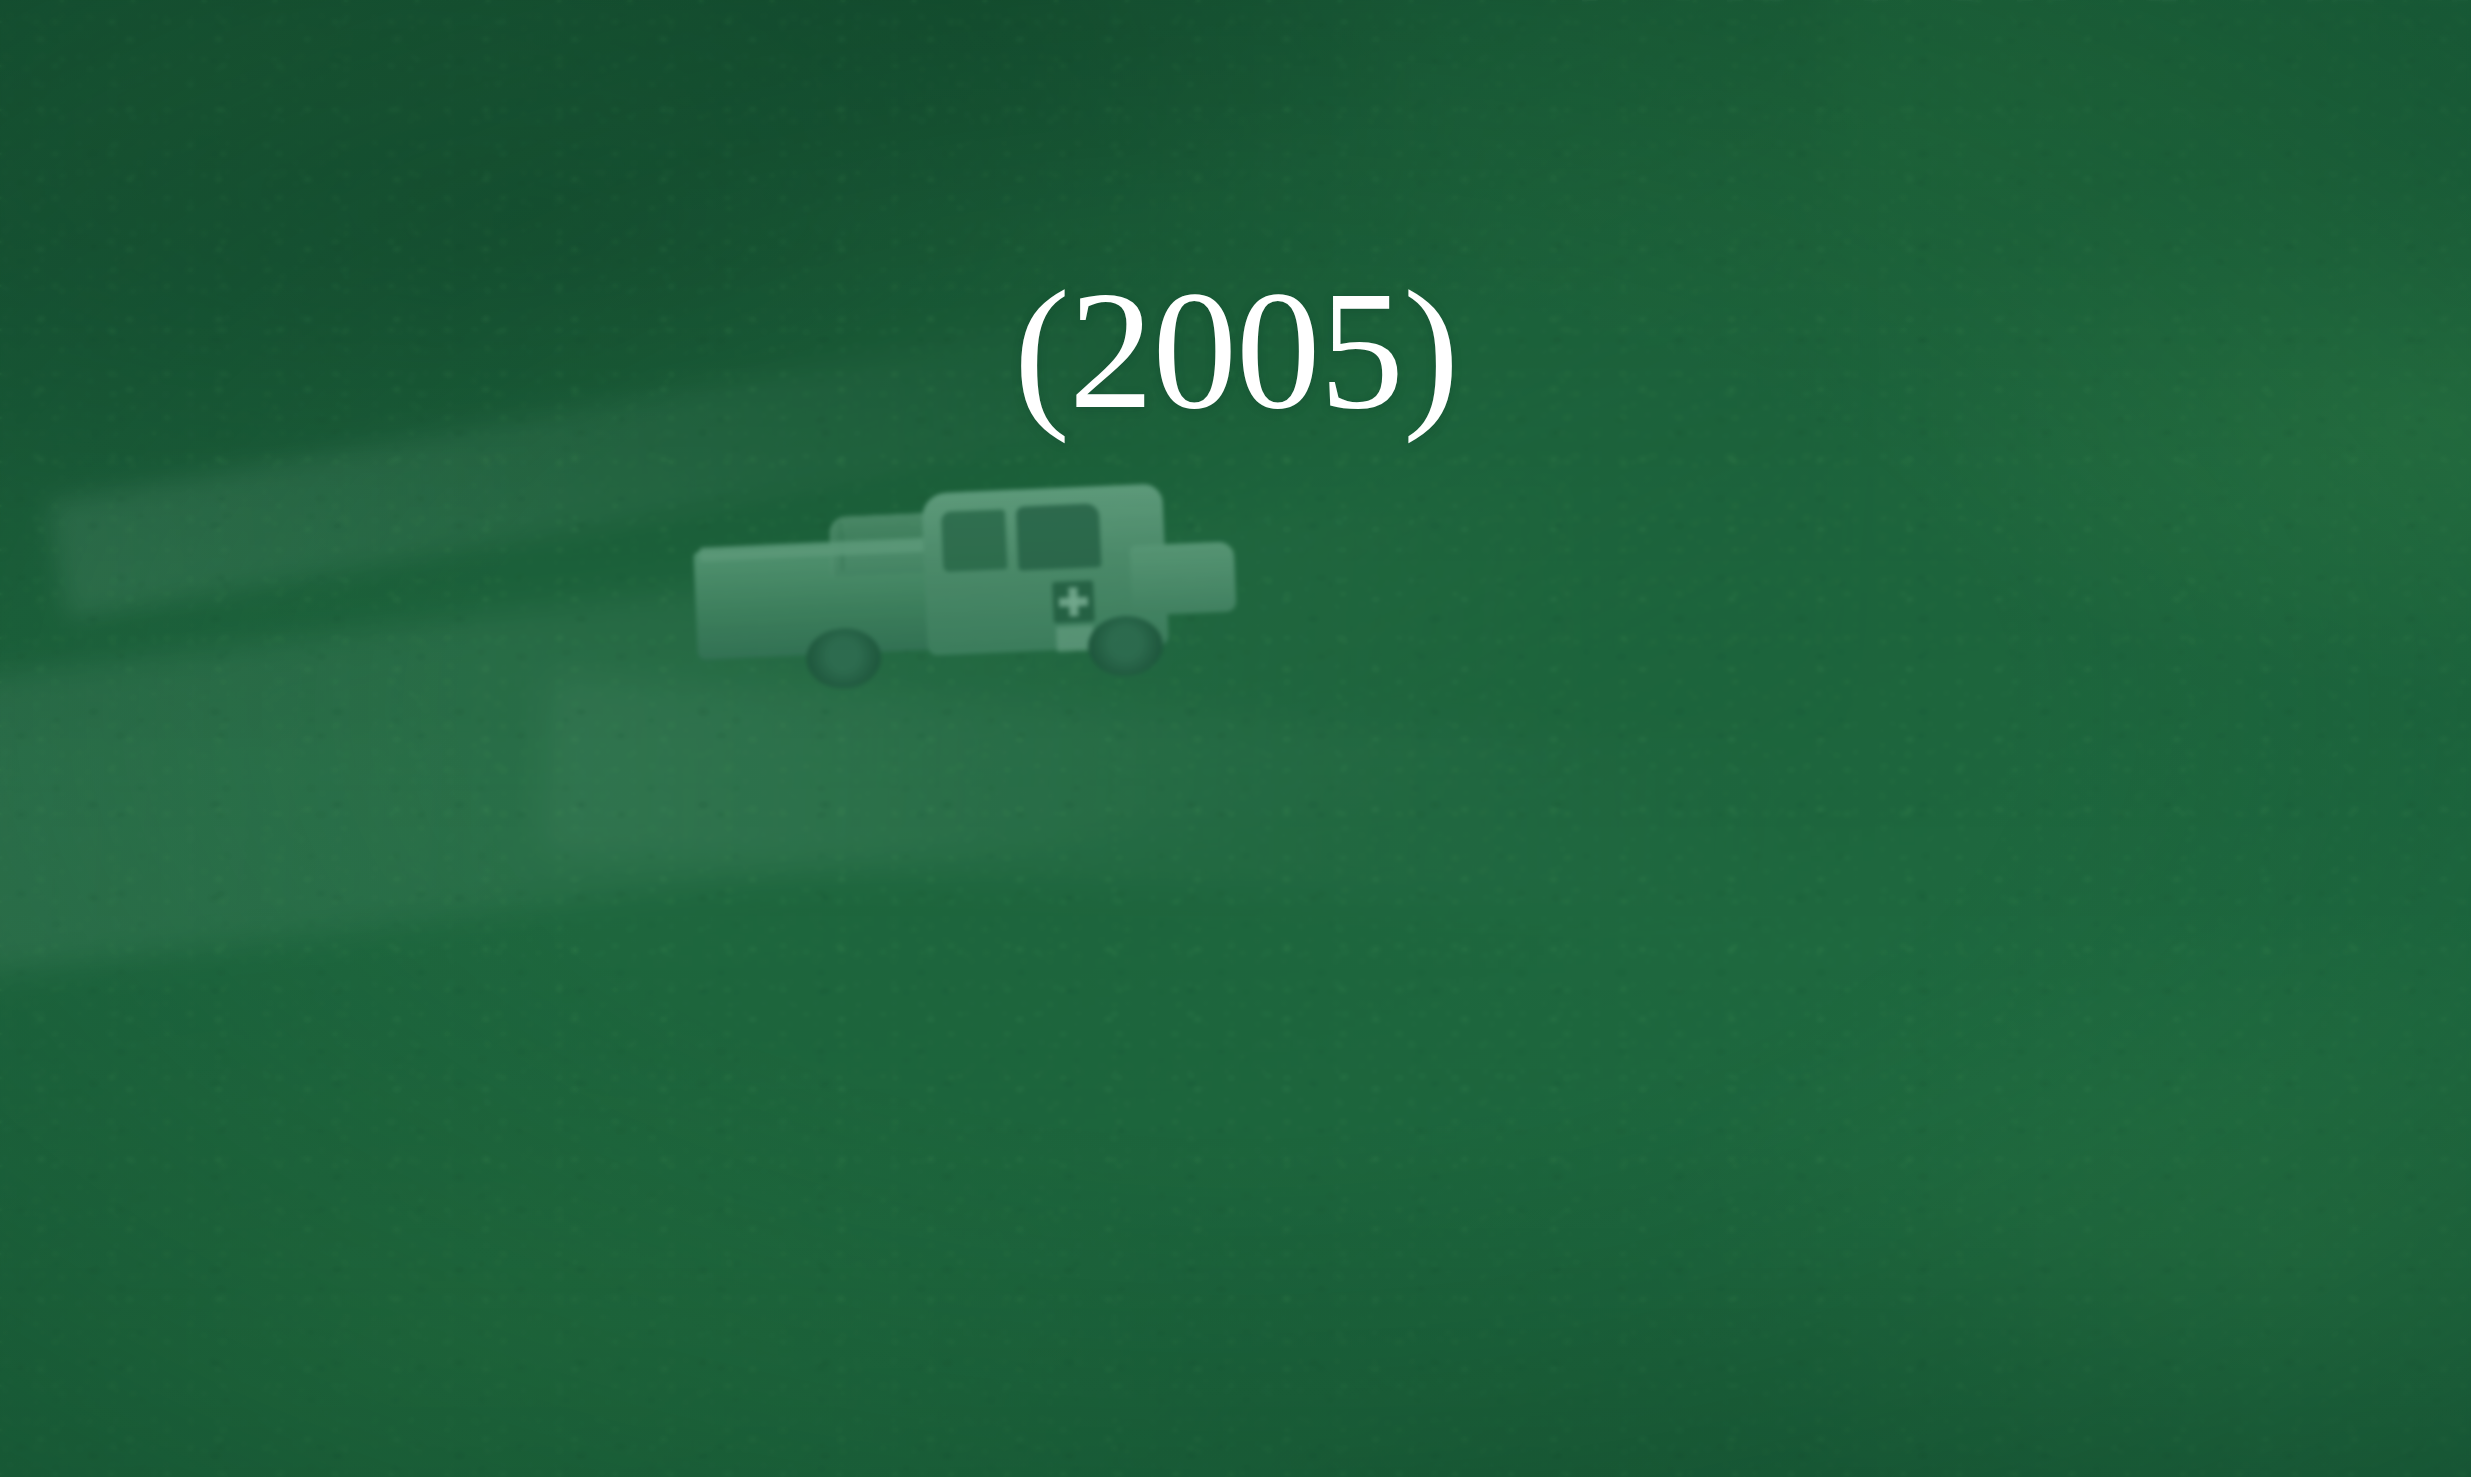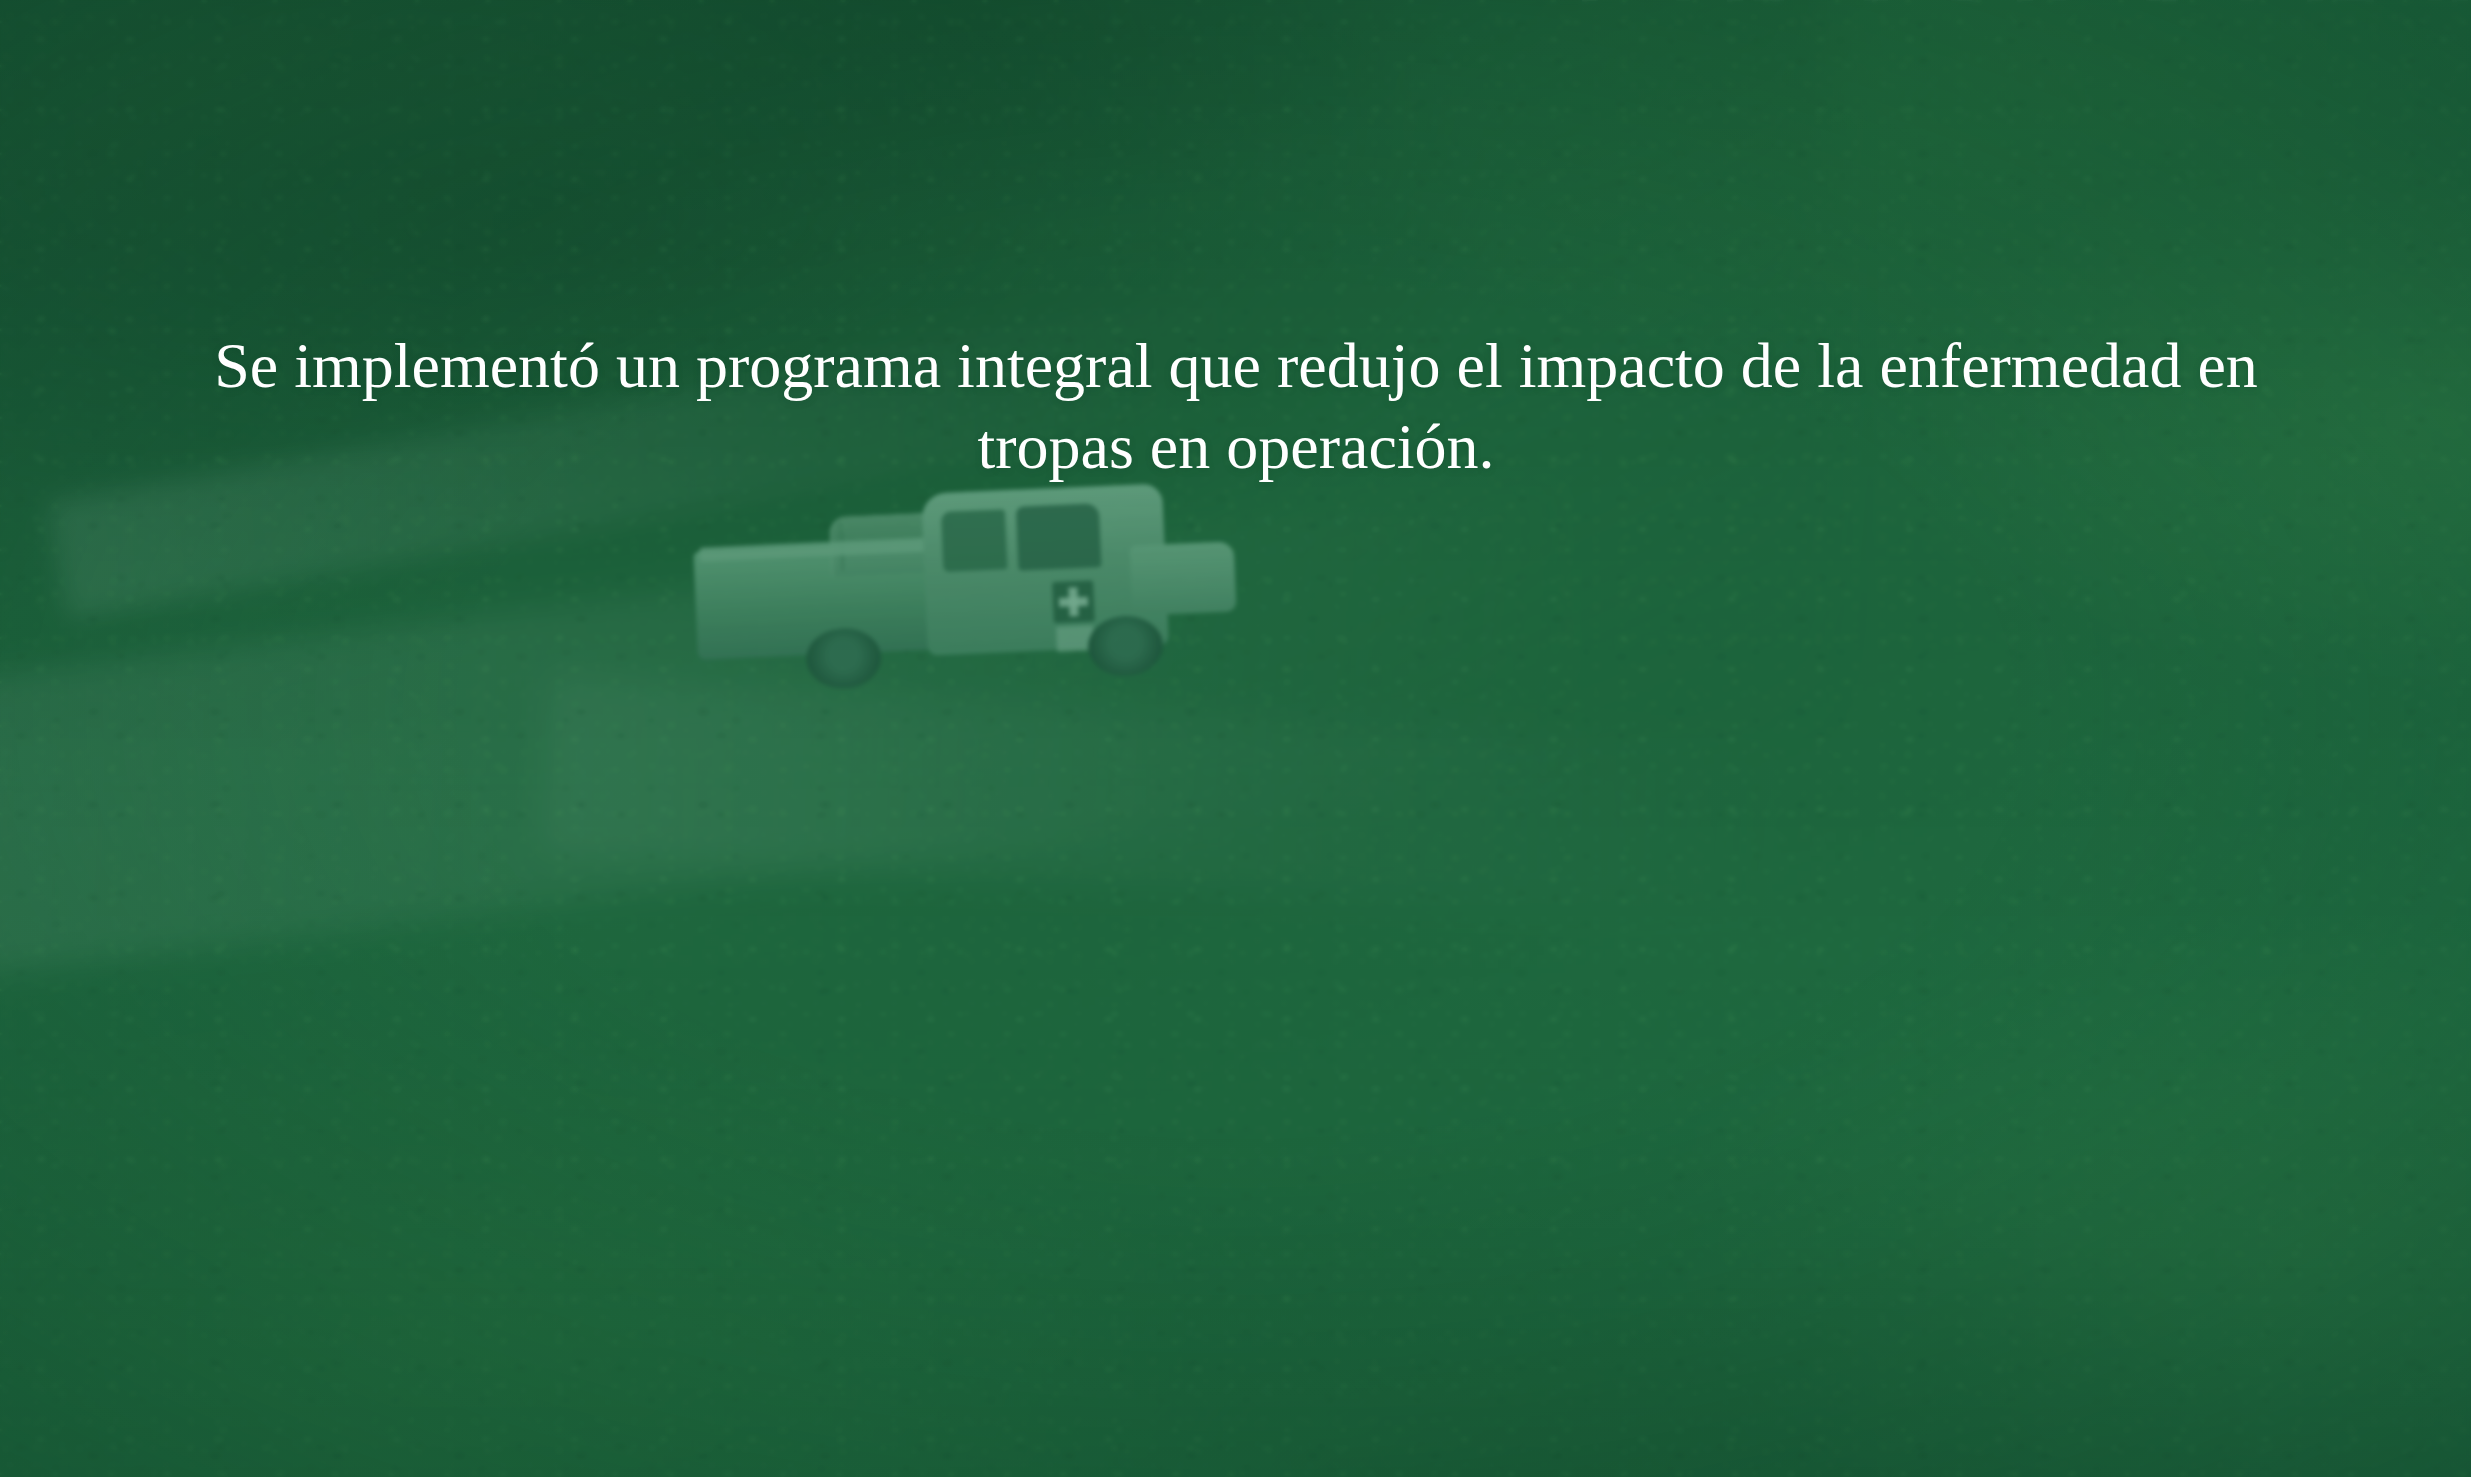--- a/index.html
+++ b/index.html
@@ -297,17 +297,17 @@
       <div class="tk-wheel-f"></div>
     </div>
 
     <div class="photo-blur"></div>
     <div class="tint"></div>
     <div class="tint2"></div>
     <div class="vignette"></div>
   </div>
 
   <div class="content">
-    <div class="body-text">Se implementó un programa integral que redujo el impacto de la enfermedad en tropas en operación.</div>
+    <div class="year">(2005)</div>
   </div>
 
 </div>
 
 
 </body></html>

